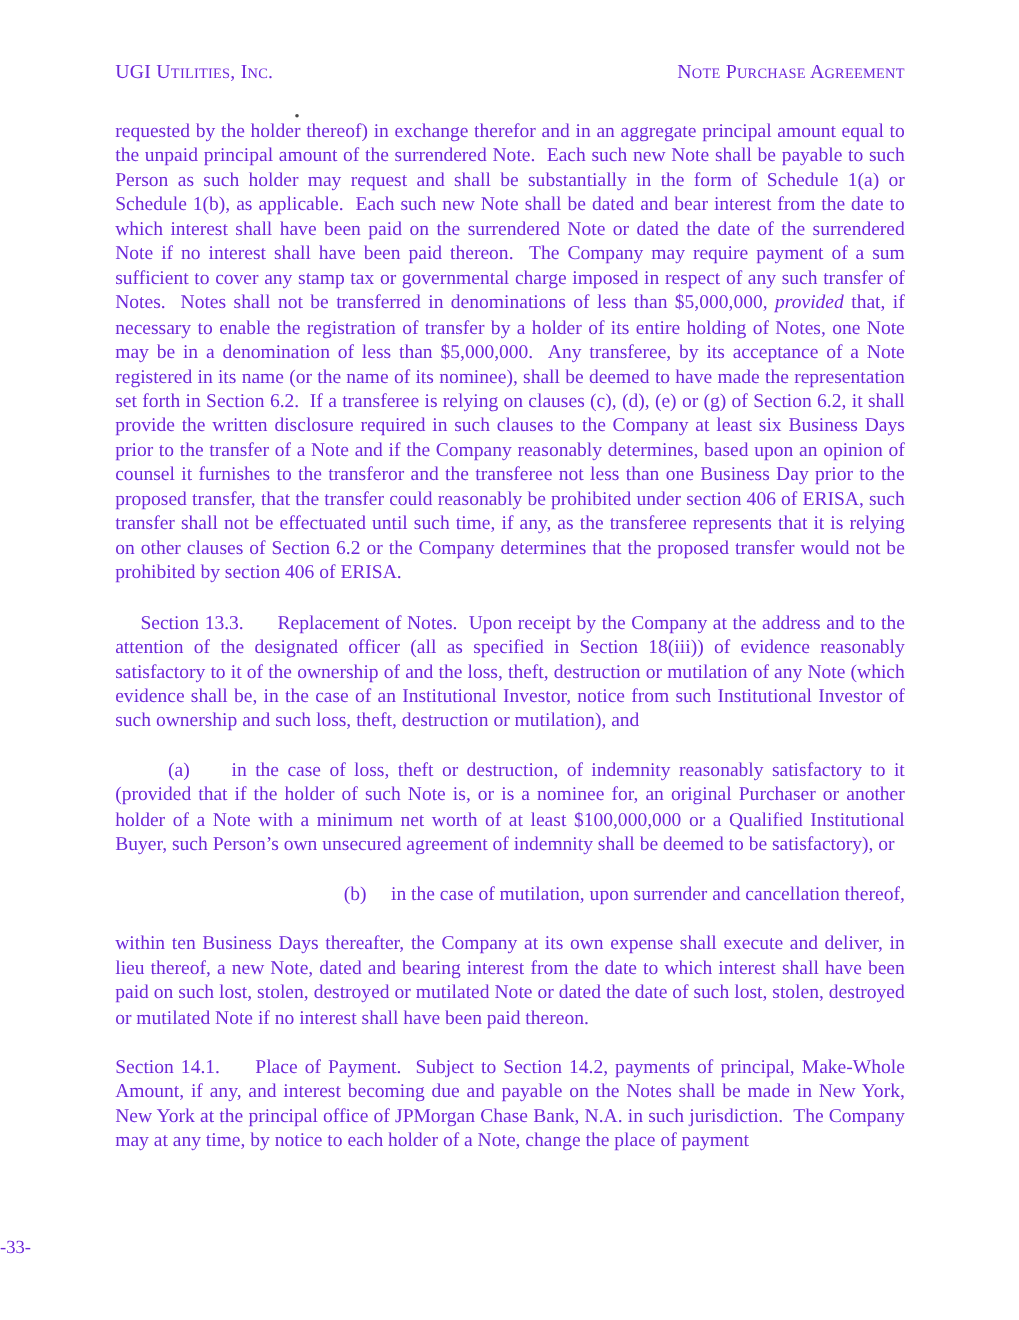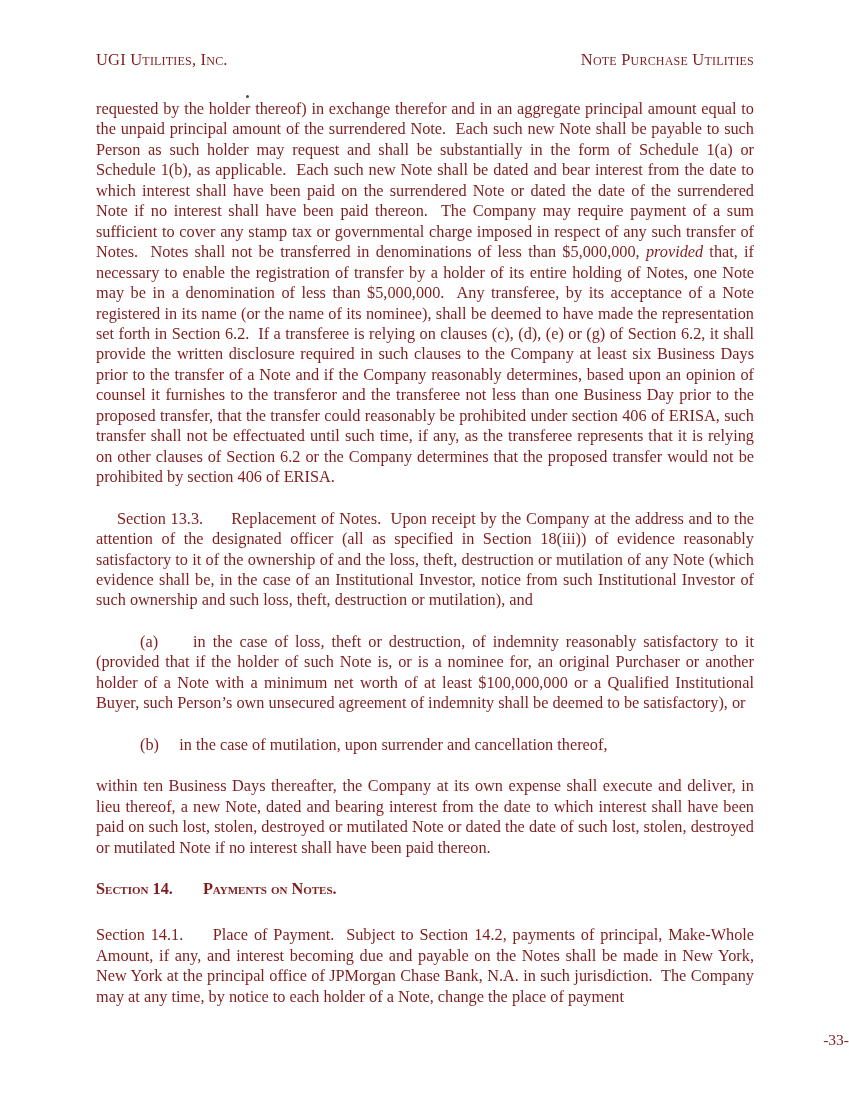--- a/index.html
+++ b/index.html
@@ -3,21 +3,21 @@
 <meta charset="utf-8">
 <style>
   html, body { margin: 0; padding: 0; background: #ffffff; }
   .page {
     position: relative;
     width: 849px;
     height: 1100px;
     background: #ffffff;
     overflow: hidden;
     font-family: "Liberation Serif", serif;
-    color: #7f1d1d;
+    color: #6d28d9;
   }
   .doc-header {
     position: absolute;
     top: 50px;
     left: 96px;
     width: 658px;
     display: flex;
     justify-content: space-between;
     font-variant: small-caps;
     font-size: 16.5px;
@@ -29,21 +29,21 @@
     top: 99px;
     left: 96px;
     width: 658px;
     font-size: 16.3px;
     line-height: 20.45px;
   }
   p.body-para {
     margin: 0 0 21px 0;
     text-align: justify;
   }
-  p.no-justify { text-align: left; }
+  p.no-justify { text-align: right; }
   .first-indent { text-indent: 21px; }
   .clause {
     margin-left: 37px;
     text-indent: 44px;
   }
   .section-heading {
     margin: 0 0 26px 0;
     font-weight: 700;
     font-variant: small-caps;
     font-size: 16.3px;
@@ -59,51 +59,48 @@
     width: 3px;
     height: 3px;
     background: #4a4a4a;
     border-radius: 50%;
   }
   .page-number {
     position: absolute;
     top: 1031px;
     left: 0;
     width: 100%;
-    text-align: right;
+    text-align: left;
     font-size: 15.5px;
   }
 </style>
 </head>
 <body>
 
 <div class="page">
 
   <div class="doc-header">
     <span>UGI Utilities, Inc.</span>
-    <span>Note Purchase Utilities</span>
+    <span>Note Purchase Agreement</span>
   </div>
 
   <div class="artifact-dot"></div>
 
   <div class="doc-body">
 
     <p class="body-para"><span>requested by the holder thereof) in exchange therefor and in an aggregate principal amount equal to the unpaid principal amount of the surrendered Note.&nbsp; Each such new Note shall be payable to such Person as such holder may request and shall be substantially in the form of Schedule 1(a) or Schedule 1(b), as applicable.&nbsp; Each such new Note shall be dated and bear interest from the date to which interest shall have been paid on the surrendered Note or dated the date of the surrendered Note if no interest shall have been paid thereon.&nbsp; The Company may require payment of a sum sufficient to cover any stamp tax or governmental charge imposed in respect of any such transfer of Notes.&nbsp; Notes shall not be transferred in denominations of less than $5,000,000, </span><span class="seg-italic">provided</span><span> that, if necessary to enable the registration of transfer by a holder of its entire holding of Notes, one Note may be in a denomination of less than $5,000,000.&nbsp; Any transferee, by its acceptance of a Note registered in its name (or the name of its nominee), shall be deemed to have made the representation set forth in Section 6.2.&nbsp; If a transferee is relying on clauses (c), (d), (e) or (g) of Section 6.2, it shall provide the written disclosure required in such clauses to the Company at least six Business Days prior to the transfer of a Note and if the Company reasonably determines, based upon an opinion of counsel it furnishes to the transferor and the transferee not less than one Business Day prior to the proposed transfer, that the transfer could reasonably be prohibited under section 406 of ERISA, such transfer shall not be effectuated until such time, if any, as the transferee represents that it is relying on other clauses of Section 6.2 or the Company determines that the proposed transfer would not be prohibited by section 406 of ERISA.</span></p>
 
     <p class="body-para first-indent"><span class="seg-bold">Section 13.3.</span><span>&nbsp;&nbsp;&nbsp;&nbsp;&nbsp;&nbsp;</span><span class="seg-bold">Replacement of Notes</span><span>.&nbsp; Upon receipt by the Company at the address and to the attention of the designated officer (all as specified in Section 18(iii)) of evidence reasonably satisfactory to it of the ownership of and the loss, theft, destruction or mutilation of any Note (which evidence shall be, in the case of an Institutional Investor, notice from such Institutional Investor of such ownership and such loss, theft, destruction or mutilation), and</span></p>
 
     <p class="body-para clause"><span>(a)&nbsp;&nbsp;&nbsp;&nbsp;&nbsp;in the case of loss, theft or destruction, of indemnity reasonably satisfactory to it (provided that if the holder of such Note is, or is a nominee for, an original Purchaser or another holder of a Note with a minimum net worth of at least $100,000,000 or a Qualified Institutional Buyer, such Person’s own unsecured agreement of indemnity shall be deemed to be satisfactory), or</span></p>
 
     <p class="body-para clause no-justify"><span>(b)&nbsp;&nbsp;&nbsp;&nbsp;&nbsp;in the case of mutilation, upon surrender and cancellation thereof,</span></p>
 
     <p class="body-para"><span>within ten Business Days thereafter, the Company at its own expense shall execute and deliver, in lieu thereof, a new Note, dated and bearing interest from the date to which interest shall have been paid on such lost, stolen, destroyed or mutilated Note or dated the date of such lost, stolen, destroyed or mutilated Note if no interest shall have been paid thereon.</span></p>
 
-    <h2 class="section-heading">
-      <span>Section 14.</span><span class="title-gap"></span><span>Payments on Notes.</span>
-    </h2>
 
     <p class="body-para"><span class="seg-bold">Section 14.1.</span><span>&nbsp;&nbsp;&nbsp;&nbsp;&nbsp;</span><span class="seg-bold">Place of Payment</span><span>.&nbsp; Subject to Section 14.2, payments of principal, Make-Whole Amount, if any, and interest becoming due and payable on the Notes shall be made in New York, New York at the principal office of JPMorgan Chase Bank, N.A. in such jurisdiction.&nbsp; The Company may at any time, by notice to each holder of a Note, change the place of payment</span></p>
 
   </div>
 
   <div class="page-number">-33-</div>
 
 </div>
 
 </body></html>

